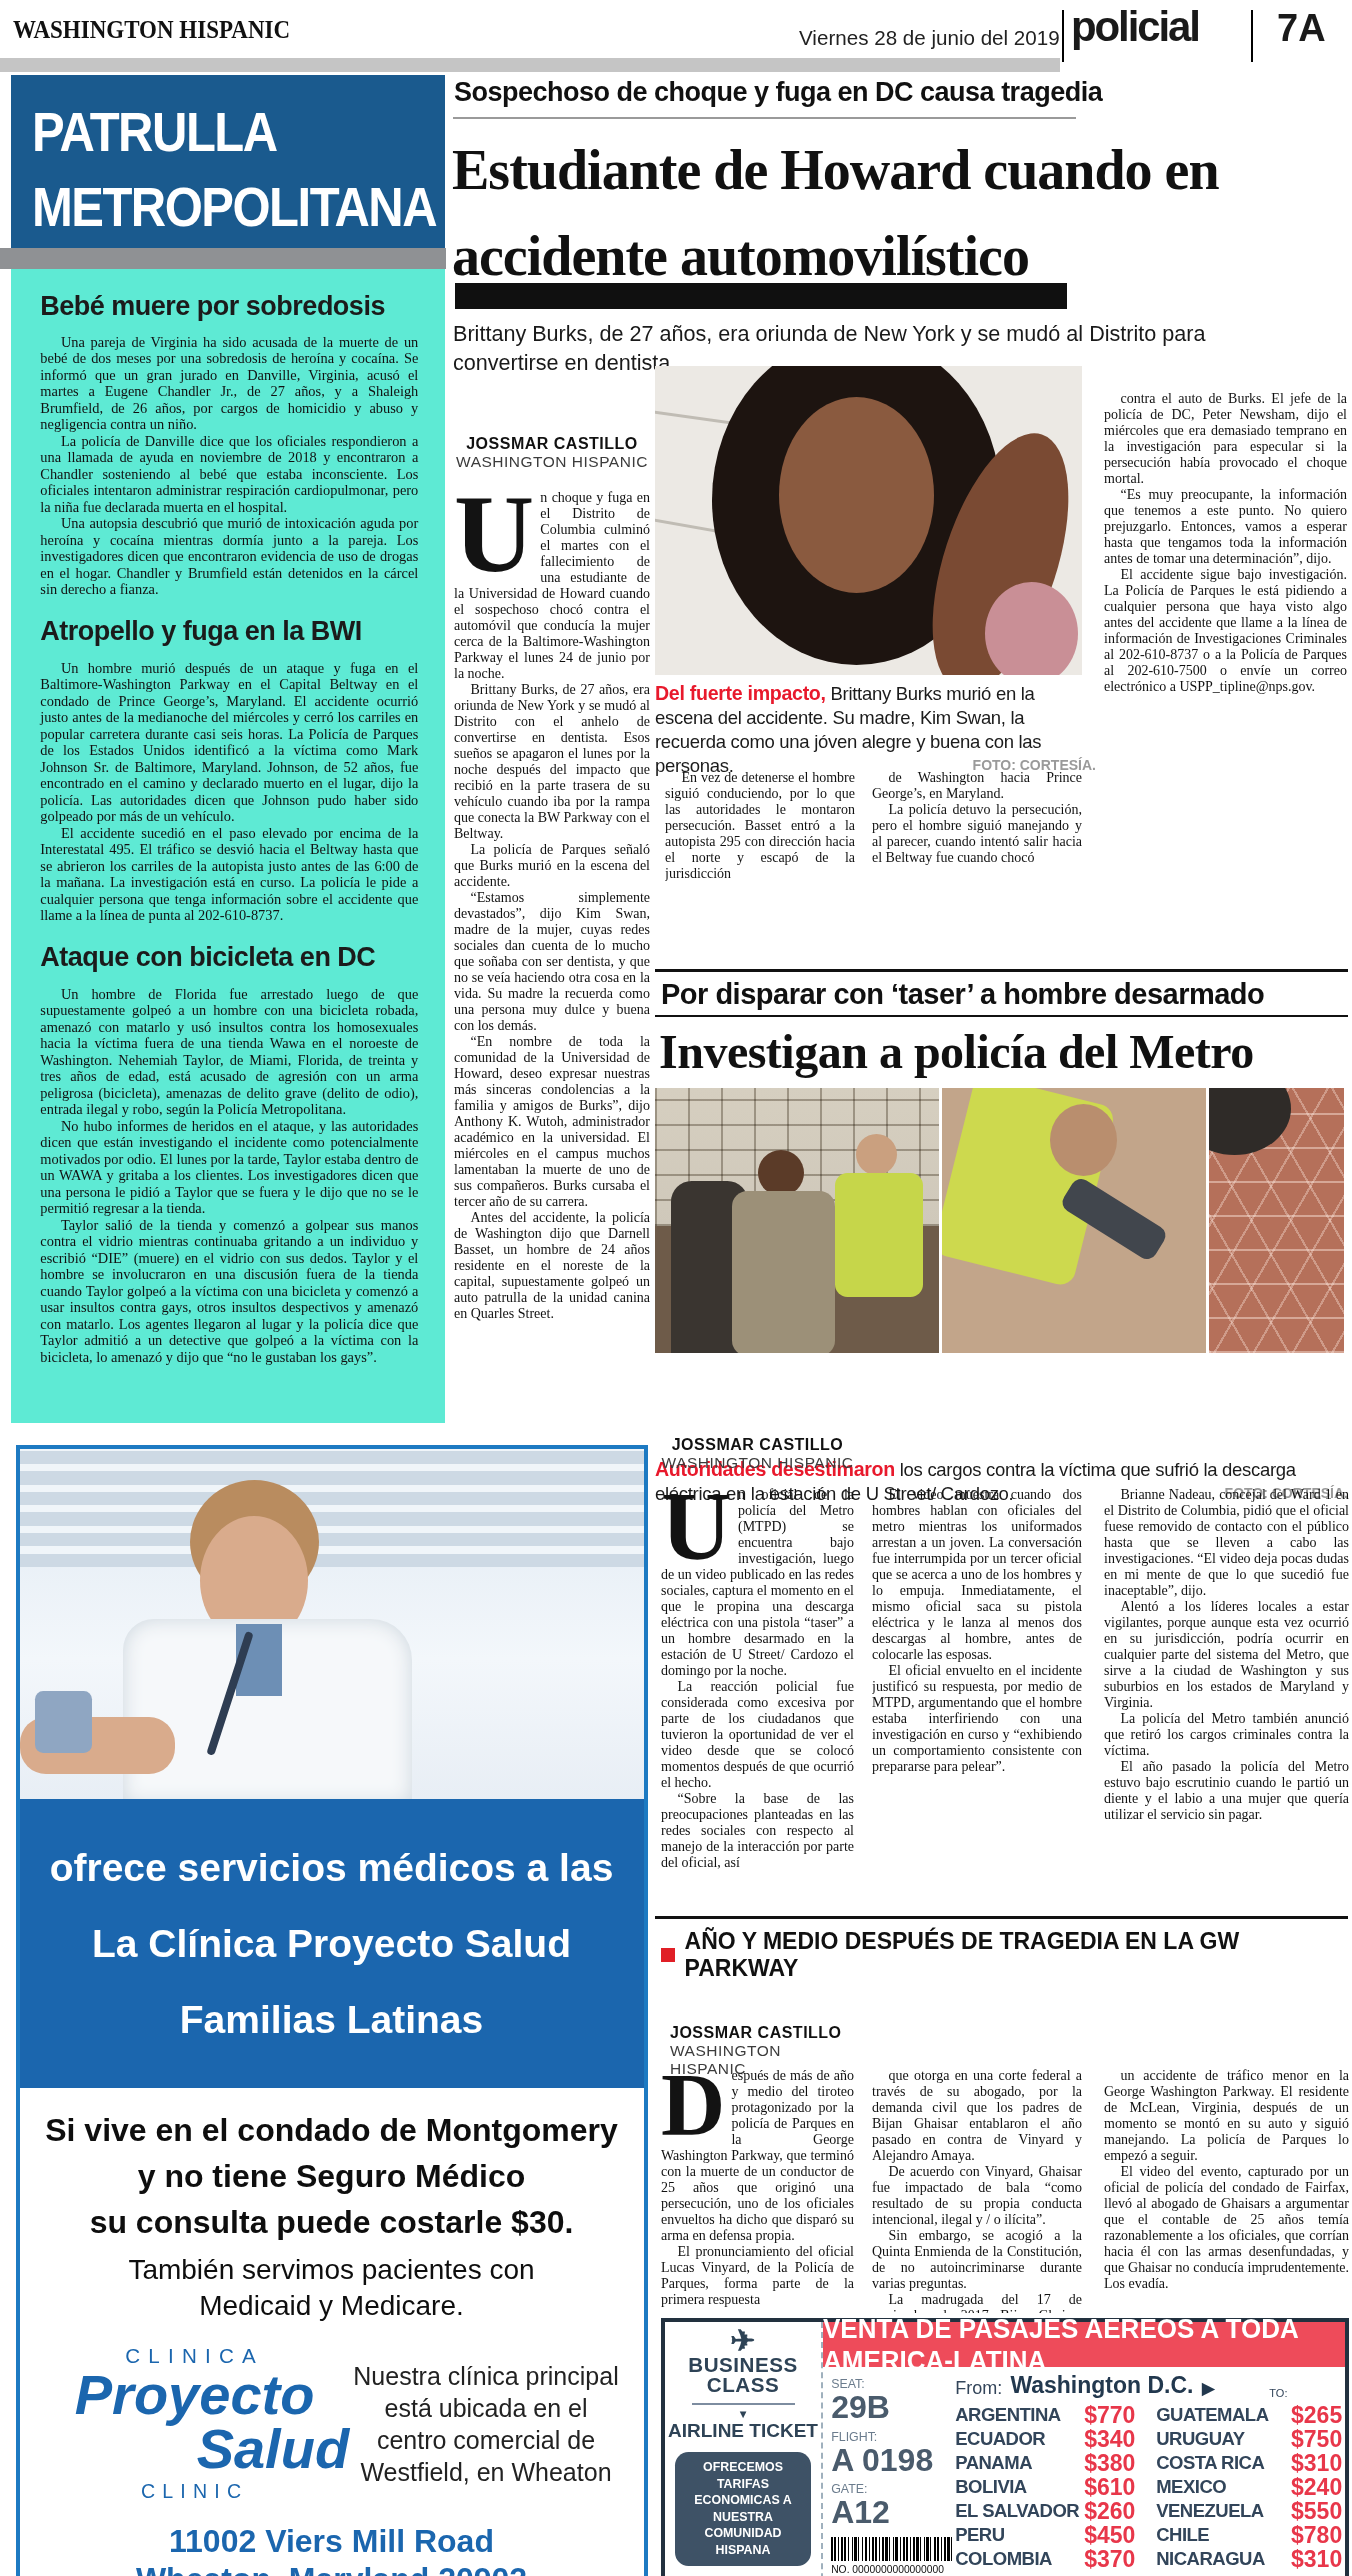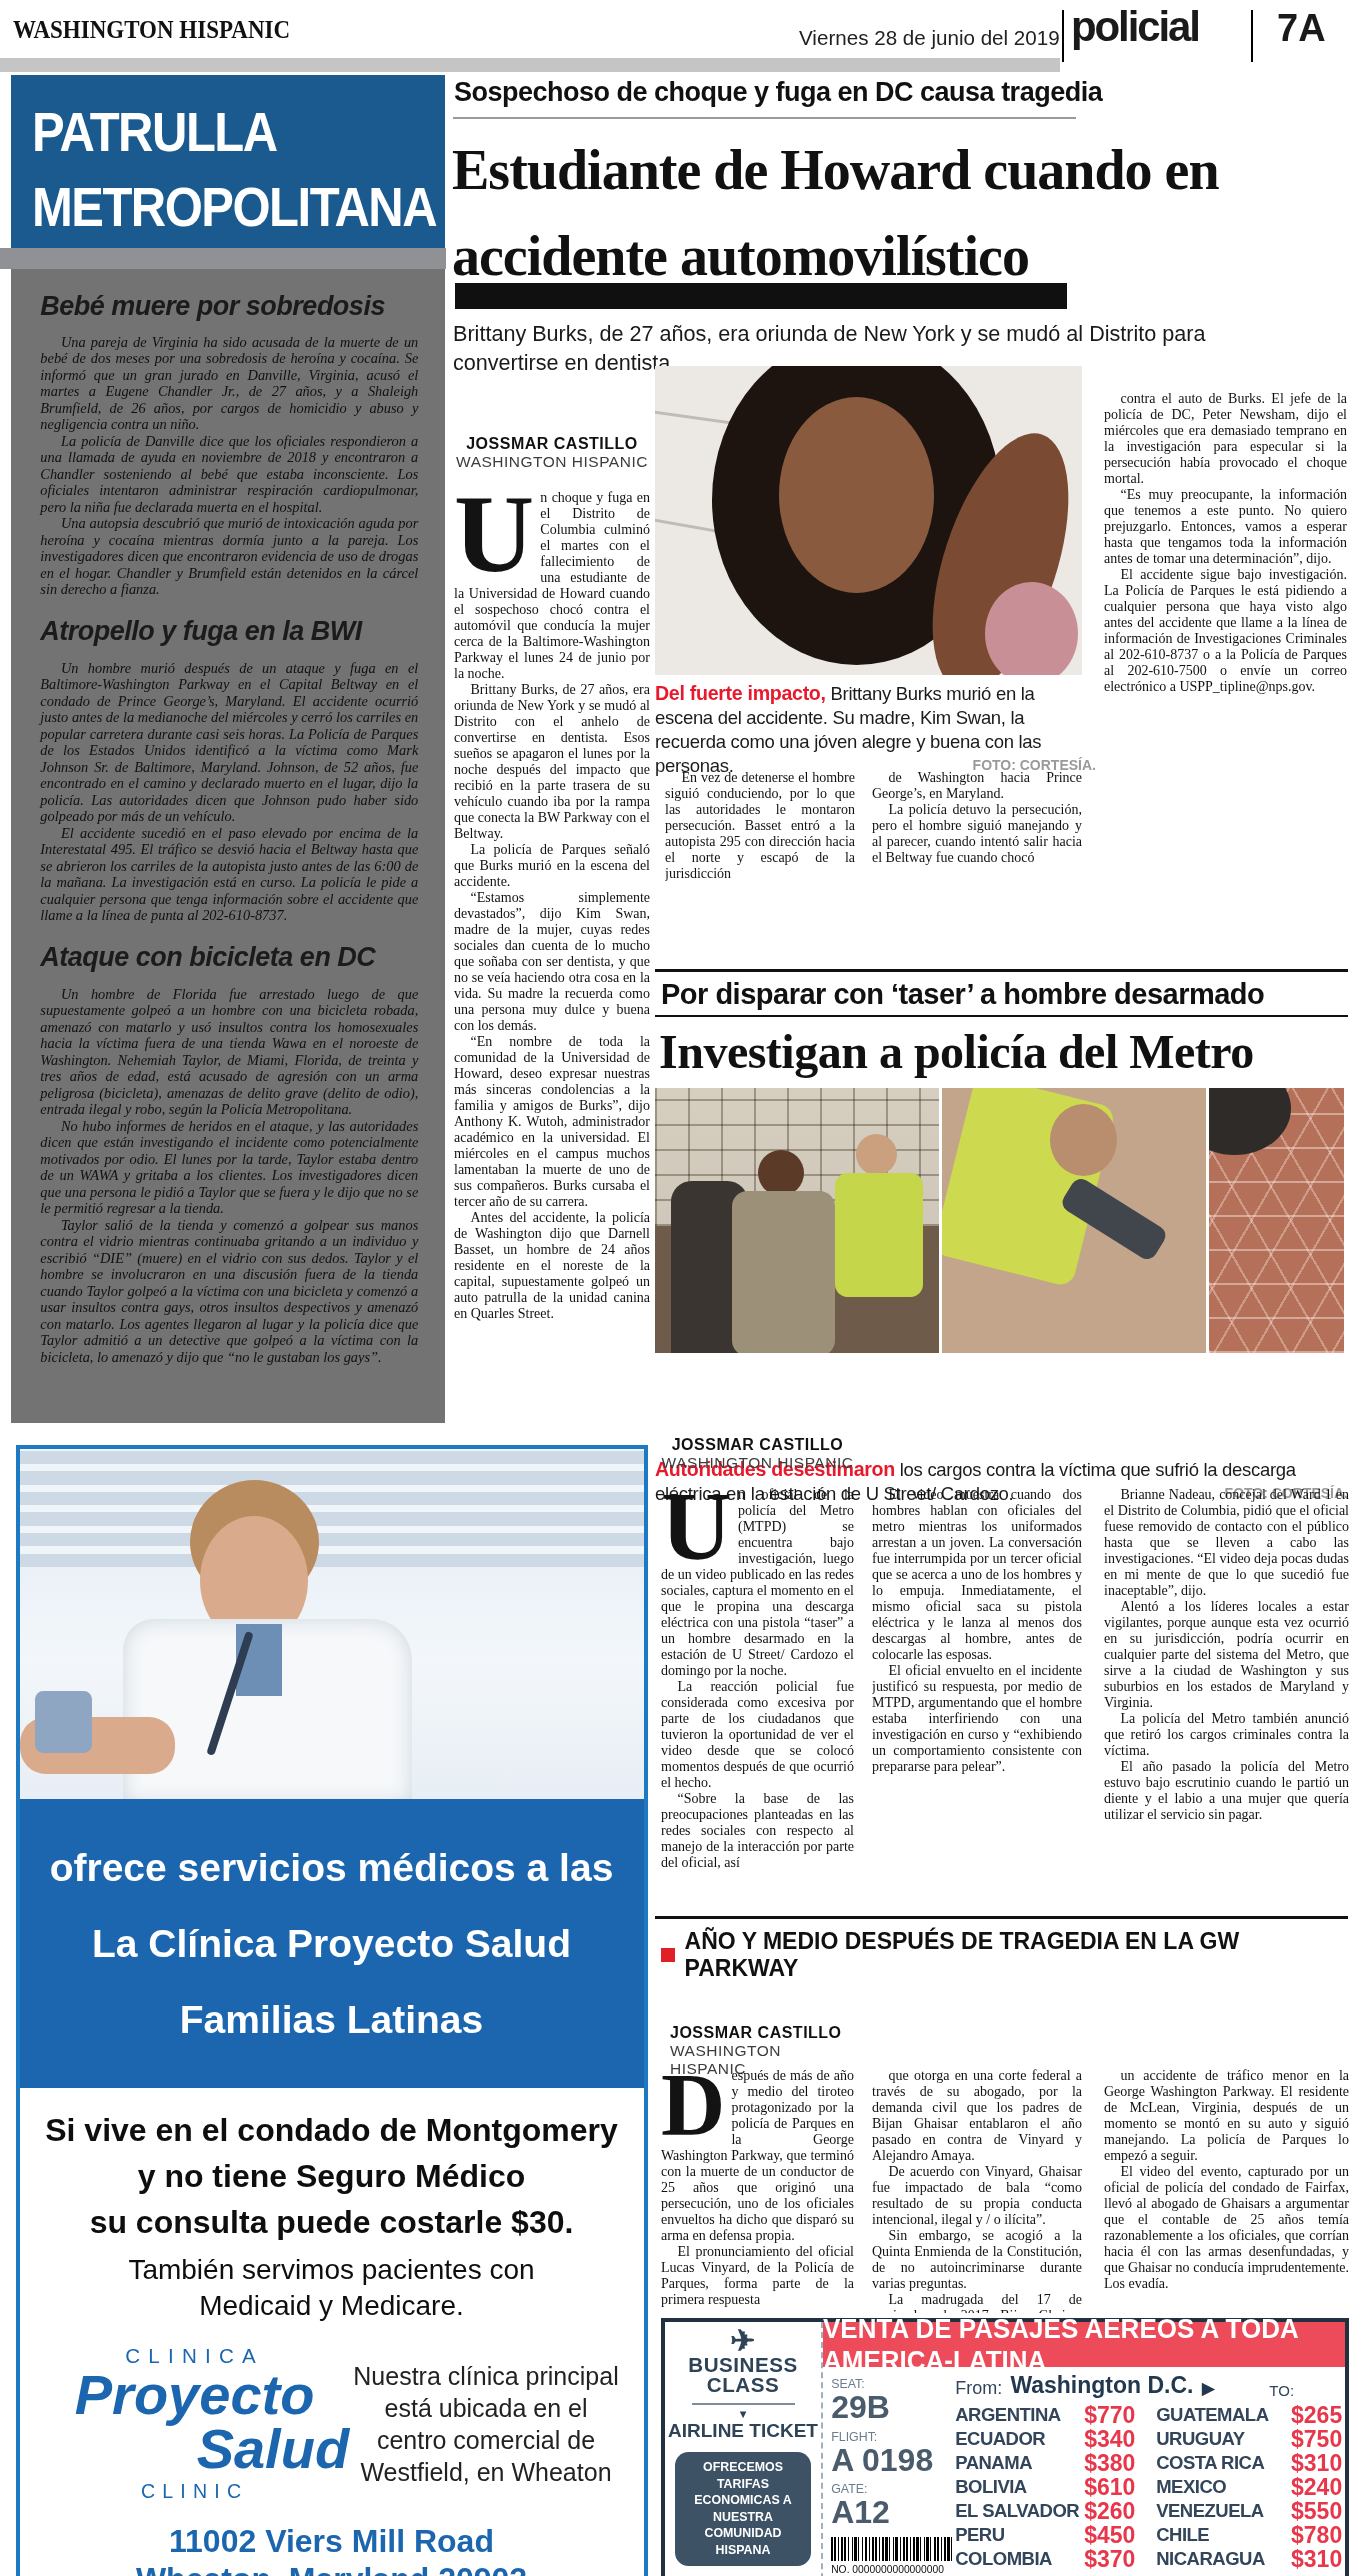--- a/index.html
+++ b/index.html
@@ -13,21 +13,21 @@
   .hdate{left:799px;top:26px;font-size:20.6px;color:#222;font-family:"Liberation Sans",sans-serif;}
   .hdiv{width:2.1px;background:#000;top:10.3px;height:52px;}
   .hsection{left:1071px;top:3.1px;font-weight:bold;font-size:42px;letter-spacing:-2.1px;color:#1a1a1a;}
   .hpage{left:1277px;top:7.2px;font-weight:bold;font-size:38px;color:#1a1a1a;}
   .graybar{left:0;top:58px;width:1060px;height:14px;background:#c5c5c5;}
 
   
   .patrolbox{left:11.3px;top:75px;width:434px;height:174px;background:#1a5a8e;box-sizing:border-box;padding:15.5px 0 0 20.6px;}
   .patrolbox div{color:#fff;font-weight:bold;font-size:49px;line-height:75px;letter-spacing:-1.5px;transform:scaleY(1.12);transform-origin:left top;}
   .patrolgray{left:0;top:248px;width:446px;height:20.6px;background:#8f9194;}
-  .patrolcol{left:11.3px;top:269px;width:434px;height:1154px;background:#737373;box-sizing:border-box;padding:17.5px 27px 0 29px;overflow:hidden;font-style:italic;}
+  .patrolcol{left:11.3px;top:269px;width:434px;height:1154px;background:#5eead4;box-sizing:border-box;padding:17.5px 27px 0 29px;overflow:hidden;}
   .patrolcol h2{font-family:"Liberation Sans",sans-serif;font-size:27px;letter-spacing:-0.5px;margin:17.5px 0 13.4px 0;color:#1b1b1b;transform:scaleY(1.05);transform-origin:left top;}
   .patrolcol h2.first{margin-top:3.1px;}
   .patrolcol p{font-size:14.4px;line-height:16.5px;text-align:justify;margin:0;text-indent:20.6px;}
 
   
   .kicker1{left:454px;top:77px;font-weight:bold;font-size:27px;letter-spacing:-0.5px;}
   .krule1{left:453px;top:117px;width:623px;height:2.1px;background:#9a9a9a;}
   .headline1{left:452px;top:127px;width:886px;font-weight:bold;font-size:56px;line-height:86px;letter-spacing:-1px;}
   .blackbar{left:455px;top:283px;width:612px;height:26px;background:#101010;}
   .deck{left:453px;top:319px;width:845px;font-size:21.6px;line-height:29px;color:#1a1a1a;font-family:"Liberation Sans",sans-serif;}
@@ -114,21 +114,21 @@
   .stub{width:139px;}
   .stub .lbl{font-size:12.4px;color:#6b7c8d;margin-top:5.2px;}
   .stub .val{font-size:32px;font-weight:bold;color:#4a5b6c;line-height:33px;}
   .stub .barcode{margin:8.2px 0 0 0;width:124px;height:24px;}
   .stub .bcnum{text-align:left;}
   .fares{flex:1;}
   .farehead{display:flex;align-items:flex-end;gap:8.2px;font-family:"Liberation Sans",sans-serif;}
   .farehead .fl{font-size:18px;color:#33455a;}
   .farehead .fv{font-size:23px;font-weight:bold;color:#22384e;}
   .farehead .fa{font-size:17.5px;color:#22384e;}
-  .farehead .to{margin-left:46px;font-size:15px;color:#33455a;}
+  .farehead .to{margin-left:46px;font-size:11px;color:#33455a;}
   .fgrid{margin-top:4.1px;}
   .fgrid .frow{display:flex;height:24px;align-items:center;}
   .frow span{display:inline-block;}
   .frow .frow-c0{width:129px;font-size:18.5px;font-weight:bold;color:#32455a;letter-spacing:-0.5px;}
   .frow .frow-c1{width:72px;font-size:23px;font-weight:bold;color:#e8374a;}
   .frow .frow-c2{width:129px;font-size:18.5px;font-weight:bold;color:#32455a;letter-spacing:-0.5px;}
   .frow .frow-c3{width:57px;font-size:23px;font-weight:bold;color:#e8374a;text-align:right;}
 
   
   .ph-line{position:absolute;background:#c0bcb4;}

